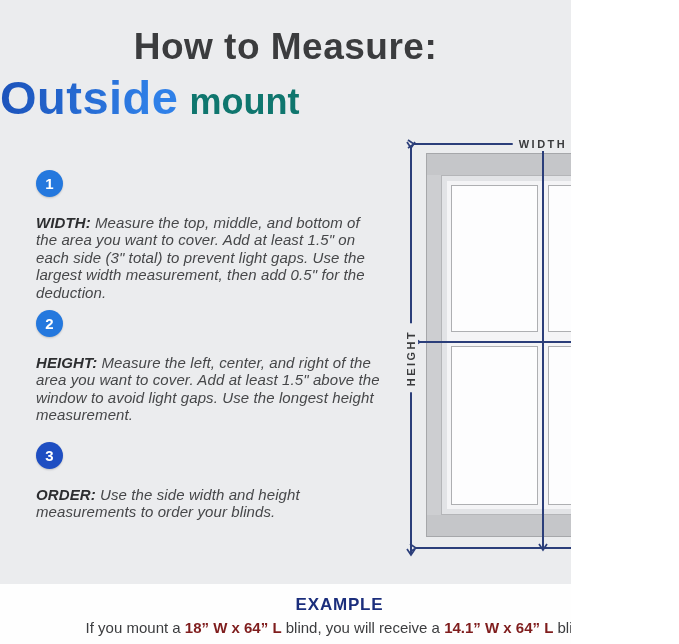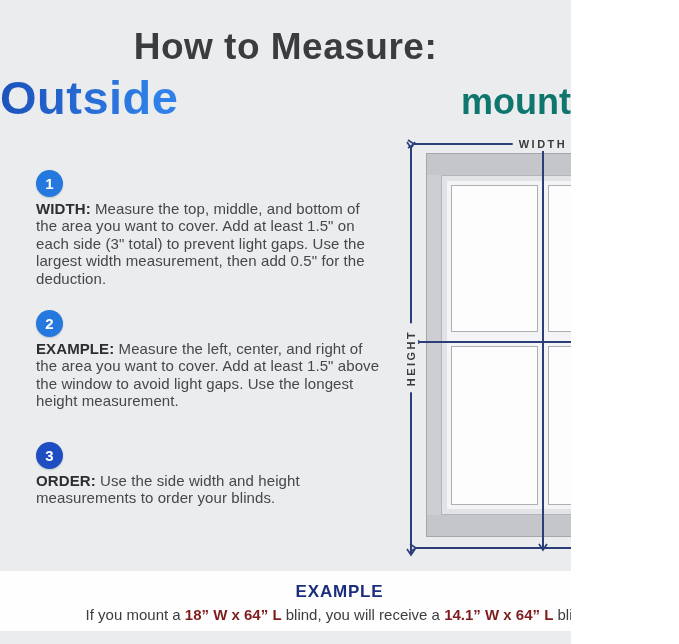--- a/index.html
+++ b/index.html
@@ -7,21 +7,21 @@
   .canvas {
     position:relative; width:571px; height:644px;
     background:#ebecee; overflow:hidden;
   }
 
   
   .title-wrap { position:absolute; top:26px; left:0; width:100%; text-align:center; }
   .title-line1 {
     font-size:37px; font-weight:700; color:#3b3c3e; letter-spacing:0.5px;
   }
-  .title-line2 { display:flex; justify-content:space-between; align-items:baseline; gap:11px; margin-top:2px; }
+  .title-line2 { display:flex; justify-content:flex-start; align-items:baseline; gap:11px; margin-top:2px; }
   .title-highlight {
     font-size:47px; font-weight:800; color:#1f62d0; letter-spacing:0.5px;
   }
   @supports ((-webkit-background-clip:text) or (background-clip:text)) {
     .title-highlight {
       background:linear-gradient(100deg,#1b51b9 0%,#2f80e8 85%);
       -webkit-background-clip:text; background-clip:text;
       -webkit-text-fill-color:transparent; color:#1f62d0;
     }
   }
@@ -32,22 +32,23 @@
   .step-1 { top:170px; } .step-2 { top:310px; } .step-3 { top:442px; }
   .badge {
     width:27px; height:27px; border-radius:50%;
     background:#2478de; color:#ffffff;
     display:flex; align-items:center; justify-content:center;
     font-size:15px; font-weight:700;
     box-shadow:0 1px 2px rgba(0,0,0,0.18);
   }
   .badge-dark { background:#1e4ec2; }
   .step-text {
-    margin-top:3px; font-size:15px; line-height:17.4px; color:#464749;
+    margin-top:17px; font-size:15px; line-height:17.4px; color:#464749;
     letter-spacing:0.1px;
+    font-style:italic;
   }
   .step-label { font-weight:700; color:#2d2e30; }
 
   
   .diagram { position:absolute; left:400px; top:130px; width:296px; height:432px; }
   .win-outer {
     position:absolute; left:26px; top:23px; width:234px; height:384px;
     background:#cdced1; border:1px solid #a6a7aa;
   }
   .win-band-top { position:absolute; left:0; top:0; width:100%; height:21px; background:#c5c6c9; }
@@ -72,21 +73,21 @@
     padding:1px 6px; white-space:nowrap;
   }
   .dim-label-width { left:143px; top:14px; transform:translate(-50%,-50%); }
   .dim-label-height {
     left:11px; top:228px;
     transform:translate(-50%,-50%) rotate(-90deg);
   }
 
   
   .example-band {
-    position:absolute; left:0; bottom:13px; width:679px; height:60px;
+    position:absolute; left:0; bottom:0; width:679px; height:60px;
     background:#fefefe; text-align:center; padding-top:11px;
   }
   .example-heading {
     font-size:17px; font-weight:700; color:#1b2e7c; letter-spacing:0.8px;
   }
   .example-body { margin-top:4px; font-size:15px; color:#3c3d3f; }
   .example-body b { color:#7f1d1d; }
 </style>
 </head>
 <body>
@@ -101,21 +102,21 @@
     </div>
   </div>
 
   <div class="step step-1">
     <div class="badge">1</div>
     <div class="step-text"><span class="step-label">WIDTH:</span><span> Measure the top, middle, and bottom of the area you want to cover. Add at least 1.5" on each side (3" total) to prevent light gaps. Use the largest width measurement, then add 0.5" for the deduction.</span></div>
   </div>
 
   <div class="step step-2">
     <div class="badge">2</div>
-    <div class="step-text"><span class="step-label">EXAMPLE:</span><span> Measure the left, center, and right of the area you want to cover. Add at least 1.5" above the window to avoid light gaps. Use the longest height measurement.</span></div>
+    <div class="step-text"><span class="step-label">HEIGHT:</span><span> Measure the left, center, and right of the area you want to cover. Add at least 1.5" above the window to avoid light gaps. Use the longest height measurement.</span></div>
   </div>
 
   <div class="step step-3">
     <div class="badge badge-dark">3</div>
     <div class="step-text"><span class="step-label">ORDER:</span><span> Use the side width and height measurements to order your blinds.</span></div>
   </div>
 
   <div class="diagram">
 
     <div class="win-outer">

